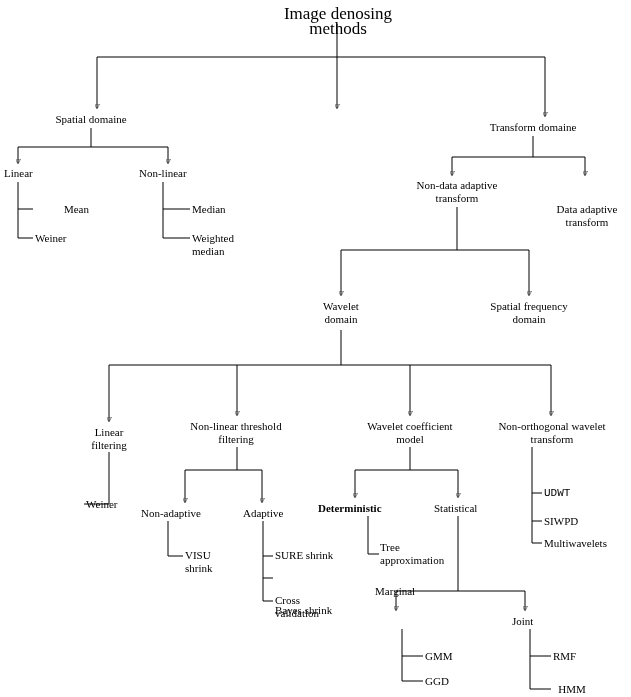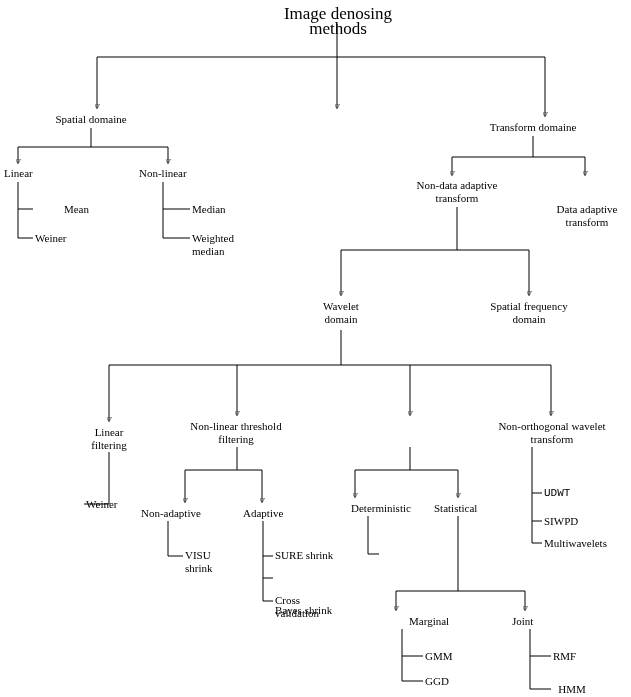--- a/index.html
+++ b/index.html
@@ -151,36 +151,40 @@
   <div class="node" style="left:546px; top:179px; width:82px;margin-top:24px;">Data adaptive
 transform</div>
   <div class="node" style="left:313px; top:300px; width:56px;">Wavelet
 domain</div>
   <div class="node" style="left:480px; top:300px; width:98px;">Spatial frequency
 domain</div>
   <div class="node" style="left:85px; top:426px; width:48px;">Linear
 filtering</div>
   <div class="node" style="left:177px; top:420px; width:118px;">Non-linear threshold
 filtering</div>
+  <div class="node" style="left:353px; top:420px; width:114px;">Wavelet coefficient
+model</div>
   <div class="node" style="left:485px; top:420px; width:134px;">Non-orthogonal wavelet
 transform</div>
   <div class="node left" style="left:86px; top:498px; width:46px;">Weiner</div>
   <div class="node left" style="left:141px; top:507px; width:76px;">Non-adaptive</div>
   <div class="node left" style="left:243px; top:507px; width:54px;">Adaptive</div>
-  <div class="node left" style="left:351px; top:502px; width:78px;">Deterministic</div>
+  <div class="node left" style="left:318px; top:502px; width:78px;font-weight:bold;">Deterministic</div>
   <div class="node left" style="left:434px; top:502px; width:58px;">Statistical</div>
   <div class="node left" style="left:544px; top:487px; width:42px;font-family:Liberation Mono, monospace;">UDWT</div>
   <div class="node left" style="left:544px; top:515px; width:46px;">SIWPD</div>
   <div class="node left" style="left:544px; top:537px; width:78px;">Multiwavelets</div>
   <div class="node left" style="left:185px; top:549px; width:42px;">VISU
 shrink</div>
   <div class="node left" style="left:275px; top:549px; width:72px;">SURE shrink</div>
   <div class="node left" style="left:275px; top:572px; width:72px;margin-top:32px;">Bayes shrink</div>
   <div class="node left" style="left:275px; top:594px; width:62px;">Cross
 validation</div>
-  <div class="node left" style="left:375px; top:615px; width:54px;margin-left:34px;">Marginal</div>
+  <div class="node left" style="left:380px; top:541px; width:80px;">Tree
+approximation</div>
+  <div class="node left" style="left:375px; top:585px; width:54px;">Marginal</div>
   <div class="node left" style="left:512px; top:615px; width:34px;">Joint</div>
   <div class="node left" style="left:425px; top:650px; width:38px;">GMM</div>
   <div class="node left" style="left:425px; top:675px; width:34px;">GGD</div>
   <div class="node left" style="left:553px; top:650px; width:34px;font-family:Liberation Serif, serif;">RMF</div>
   <div class="node left" style="left:553px; top:683px; width:38px;text-align:center;">HMM</div>
 
 </div>
 
 </body></html>

